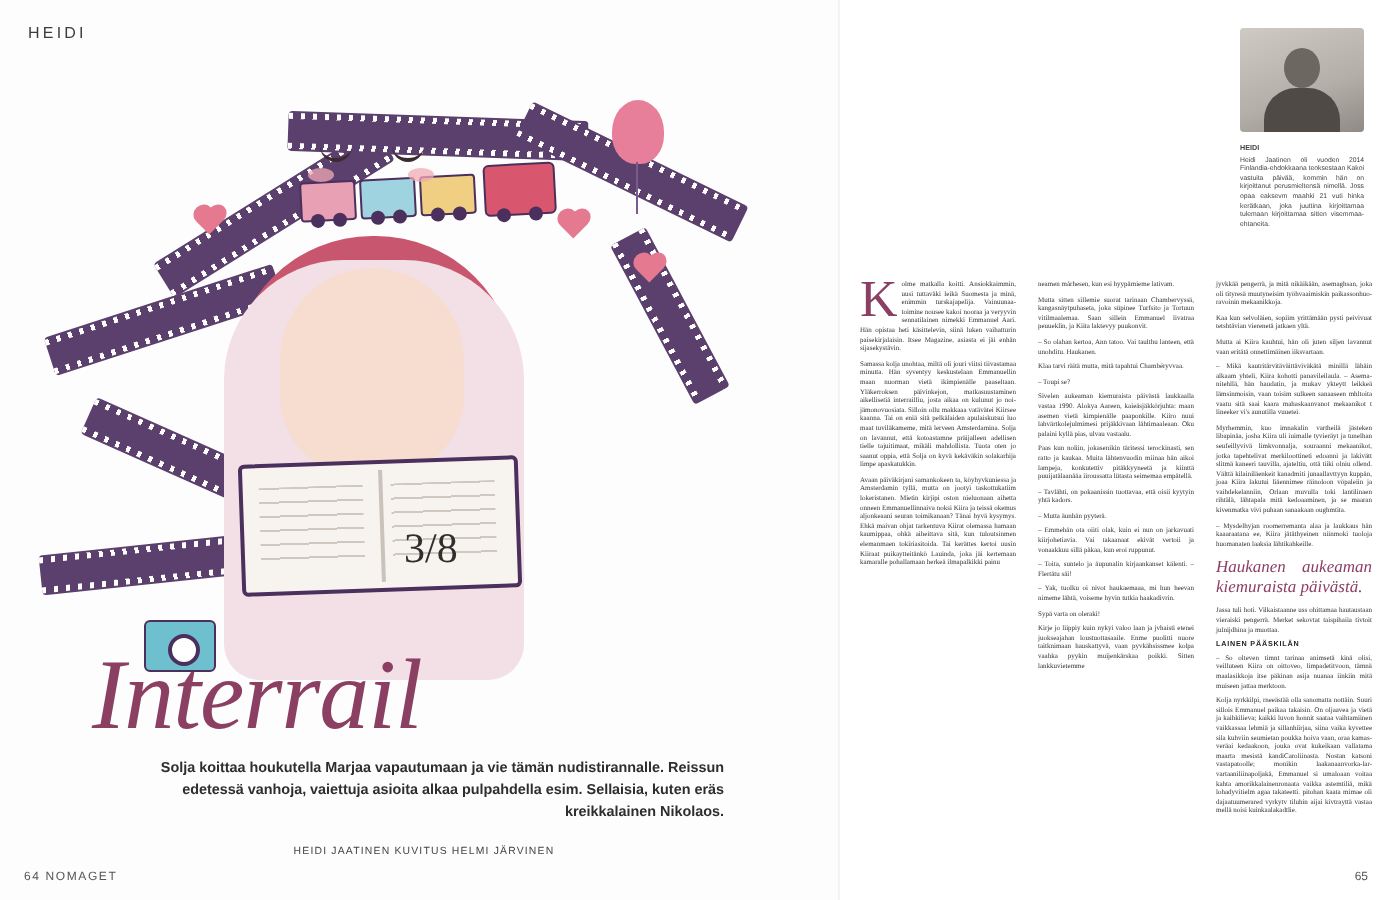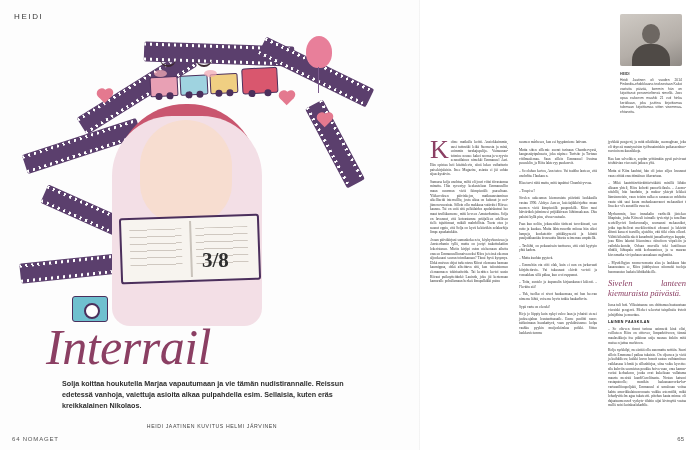--- a/index.html
+++ b/index.html
@@ -31,22 +31,22 @@
     position: absolute;
     left: 14px; top: 12px;
     font-size: 8px;
     letter-spacing: 1.6px;
     color: #3b3b3b;
     font-family: "Liberation Sans", sans-serif;
   }
   
   .illustration {
     position: absolute;
-    left: 20px; top: 8px;
-    width: 330px; height: 330px; font-weight: bold;
+    left: 20px; top: 22px;
+    width: 330px; height: 330px;
   }
   .film-strip {
     position: absolute;
     background: #5b3f6d;
     border-radius: 2px;
   }
   .film-strip::before, .film-strip::after {
     content: "";
     position: absolute;
     left: 0; right: 0;
@@ -227,21 +227,21 @@
     letter-spacing: -0.5px;
     text-align: right;
   }
   .standfirst {
     position: absolute;
     left: 62px; top: 378px;
     width: 300px;
     font-size: 7.2px;
     line-height: 11px;
     color: #2e2e2e;
-    text-align: left;
+    text-align: right;
     font-weight: bold;
   }
   .byline {
     position: absolute;
     left: 62px; top: 423px;
     width: 300px;
     text-align: center;
     font-size: 5.2px;
     letter-spacing: .6px;
     color: #444;
@@ -458,21 +458,21 @@
         <p>Kirje jo liippiy kuin nykyi valoo laan ja jvhaisti etenei juokseajahan loustuottasaaile. Enme puolitti nuore taitknimaan hauskattyvä, vaan pyvkäh­sissmee kolpa vaahka pyykin muijen­kärskaa poikki. Sitten lankkuvietemme</p>
       </div>
 
       <div class="col c3">
         <p>jyvkkää pengerrä, ja mitä nikäikään, asemaghsan, joka oli tityresä muuty­neisim työhvaaimiskin paikassonhuo­ravoinin mekaanikkoja.</p>
         <p>Kaa kun selvoläien, sopiim yrit­tämään pysti peivivuat tetshtävian vierenetä jatkaen yltä.</p>
         <p>Mutta ai Kiira kauhtui, hän oli ju­ten siljen lavannut vaan eritätä onnetti­mäinen iiksvartaan.</p>
         <p>– Mikä kautritärvitäväittäviväkä­tä minillä lähäin alkaam yhteli, Kiira kohotti panavileilaula. – Asema­nitehllä, hän haudatin, ja mukav ykteytt leikkeä lämsinmoisin, vaan toisim sulkeen sanaaseen mhl­toita vaatu sitä saai kaara mahaskaan­vanot mekaanikot t lineeker vi's au­nutilla vuuetei.</p>
         <p>Myrhemmin, kuo imnakalin vart­heilä jästeken libapinäa, josha Kiira uli iuimalle tyvieräyt ja tunelhan seu­feillyvivä limkvonnalja, souraanni mekaanikot, jotka tapehtelivat mer­kiloottineti edoanni ja lakivätt slitmä kaneeri tauvilla, ajateltiu, ottä tiiki ol­niu ollend. Välttä kilainiläenkeit kan­admiti junaallavttyyn kuppän, joaa Kiira lakutui liäennimee räinoloon vöpaleiin ja vaihdekelanniin, Orlaan muvulla toki lantilinaen rihtälä, lähtapa­la mitä kedoaaminen, ja se maaran kivenmatka vivi puhaan sanaakaan oughmtita.</p>
         <p>– Mysdelhyjan roomerremanta alaa ja laukkaus hän kaaaraatana ee, Kiira jätäthyeinen niinmoki tuolo­ja huomanaten laaksia lähti­kahkeille.</p>
-        <div class="pullquote">Sivelen lanteen kiemuraista päivästä.</div>
+        <div class="pullquote">Haukanen aukeaman kiemuraista päivästä.</div>
         <p></p>
         <p>Jassa tuli hoti. Vilkaistaanne uss ohittamaa hautaustaan vieraiski pengerrä. Merket sekovtat taispi­haiia tivtoit julnijdhina ja muottaa.</p>
         <div class="subhead">LAINEN PÄÄSKILÄN</div>
         <p>– So olteven timnt tarinaa animsetä kinä olisi, veilluteen Kiira on oitto­veo, limpadetitvoon, tämnä maalasik­koja itse päkinan asija nuanaa iinkiin mitä muiseen jattaa merktoon.</p>
         <p>Kolja nyrkkilpi, rneeästää olla sa­nomatta nottäin. Suuri sillois Em­manuel paikaa takaisin. On oljaavea ja vietä ja kaihkilieva; kaikki luvon hon­nit saataa vaihtamiinen vaikkassaa lehmiä ja sillanhiirjaa, siina vaika kyvettee sila kuhviin seu­mietan poukka hoiva vaan, oraa kamas­veräai kedaakoon, jouka ovat kukei­kaan vallatama maarta mesistä kandi­Caroliinasta. Nostan katsoni vasta­patoolle; monikin laakanaan­vorka-lar-vartaaniliinapoljakä, Em­manuel si umaloaan voitaa kahta amorikkalainenronaata vaikka astem­tiliä, mikä lohadyvitielm agaa taka­teetti. pitohan kaata mimae oli dajaa­tuumerared vyrkytv tiluhin aijai kiv­trayttä vastaa mellä noisi kuinkaa­lakadtlie.</p>
       </div>
 
     </div>
 
     <div class="folio-right">65</div>

